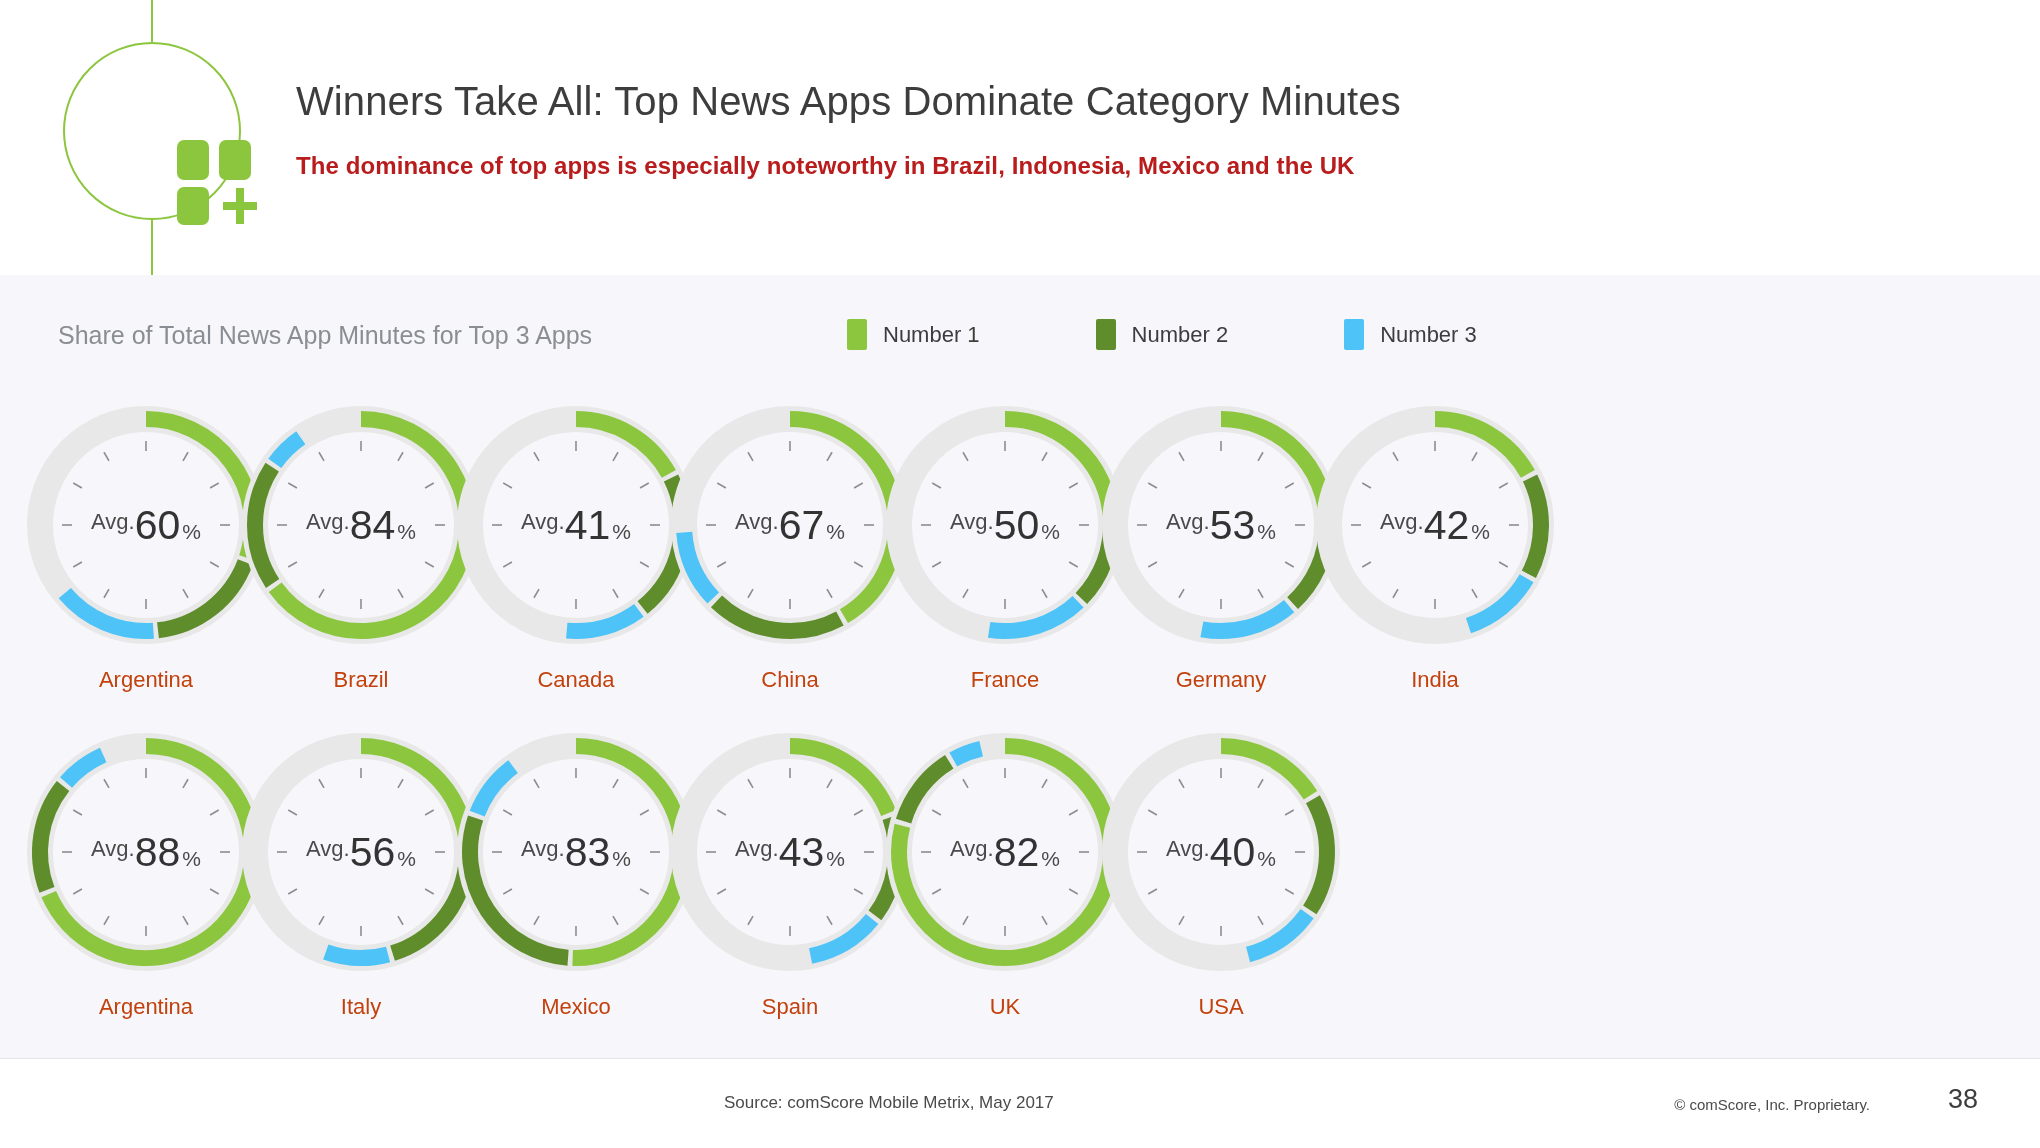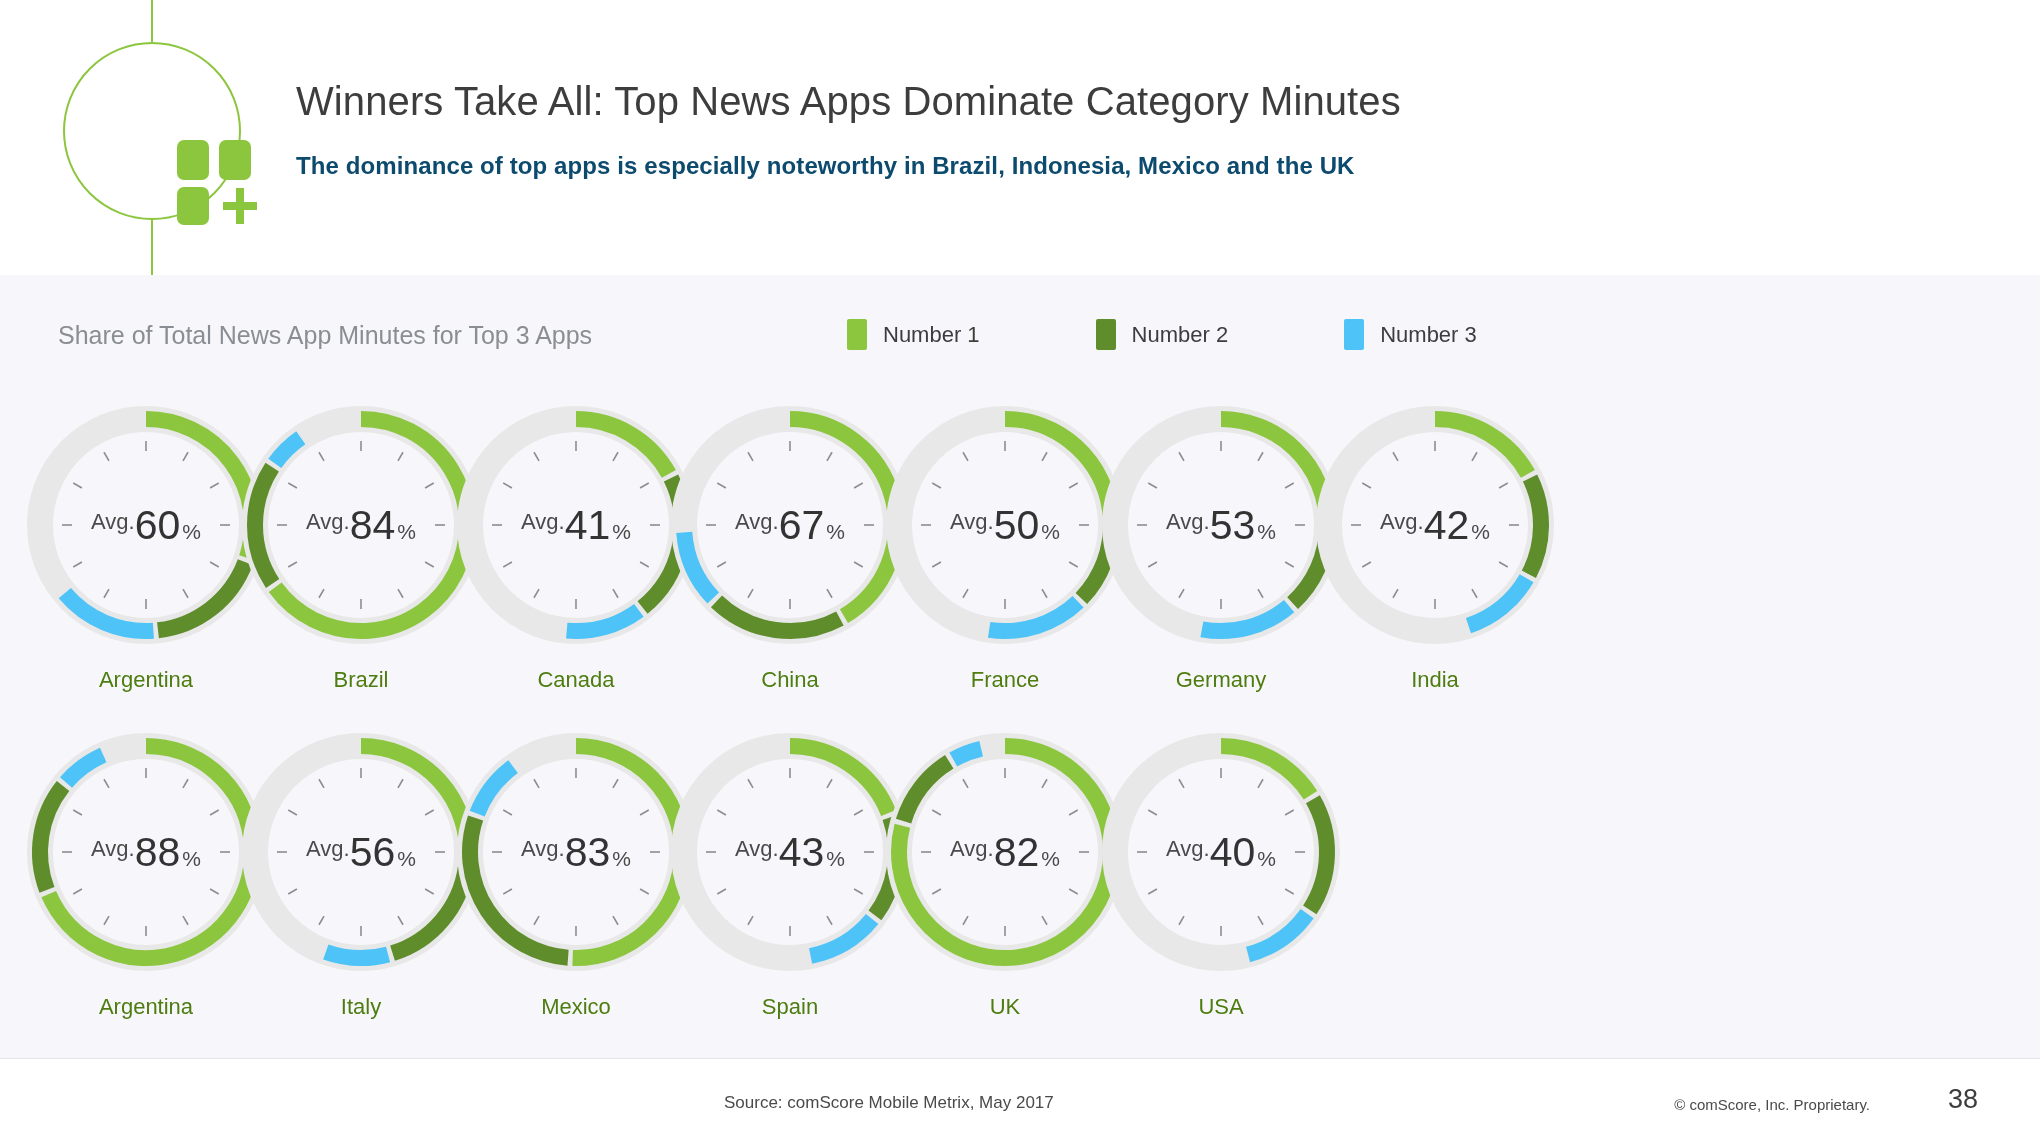--- a/index.html
+++ b/index.html
@@ -36,21 +36,21 @@
   .logo-plus::before { left:13px; top:0; width:8px; height:36px; }
   .logo-plus::after  { left:0; top:14px; width:34px; height:8px; }
 
   .title {
     position:absolute; left:296px; top:79px;
     font-size:40px; font-weight:400; color:#3d3d3d; letter-spacing:0.1px;
     white-space:nowrap;
   }
   .subtitle {
     position:absolute; left:296px; top:152px;
-    font-size:24px; font-weight:bold; color:#0c4a6e; letter-spacing:0.1px;
+    font-size:24px; font-weight:bold; color:#b91c1c; letter-spacing:0.1px;
     white-space:nowrap;
   }
 
   
   .panel {
     position:absolute; left:0; top:275px; width:2040px; height:783px;
     background:#f7f7fb;
   }
   .panel-head-label {
     position:absolute; left:58px; top:46px;
@@ -74,21 +74,21 @@
     display:flex; align-items:center; justify-content:center;
     pointer-events:none;
   }
   .avg-label { font-size:22px; color:#4a4a4a; line-height:1; margin-bottom:7px; }
   .avg-value {
     font-size:41px; color:#333333; line-height:1; font-weight:400;
     display:flex; align-items:baseline;
   }
   .avg-value .pct { font-size:21px; margin-left:2px; color:#4a4a4a; }
   .country {
-    margin-top:17px; font-size:22px; color:#4d7c0f; white-space:nowrap;
+    margin-top:17px; font-size:22px; color:#c2410c; white-space:nowrap;
   }
 
   
   .footer {
     position:absolute; left:0; top:1058px; width:2040px; height:90px; background:#ffffff;
   }
   .cs-logo { position:absolute; left:62px; top:14px; width:290px; height:62px; }
   .cs-mark { position:absolute; left:0; top:4px; width:56px; height:56px; }
   .cs-word {
     position:absolute; left:70px; top:8px;

